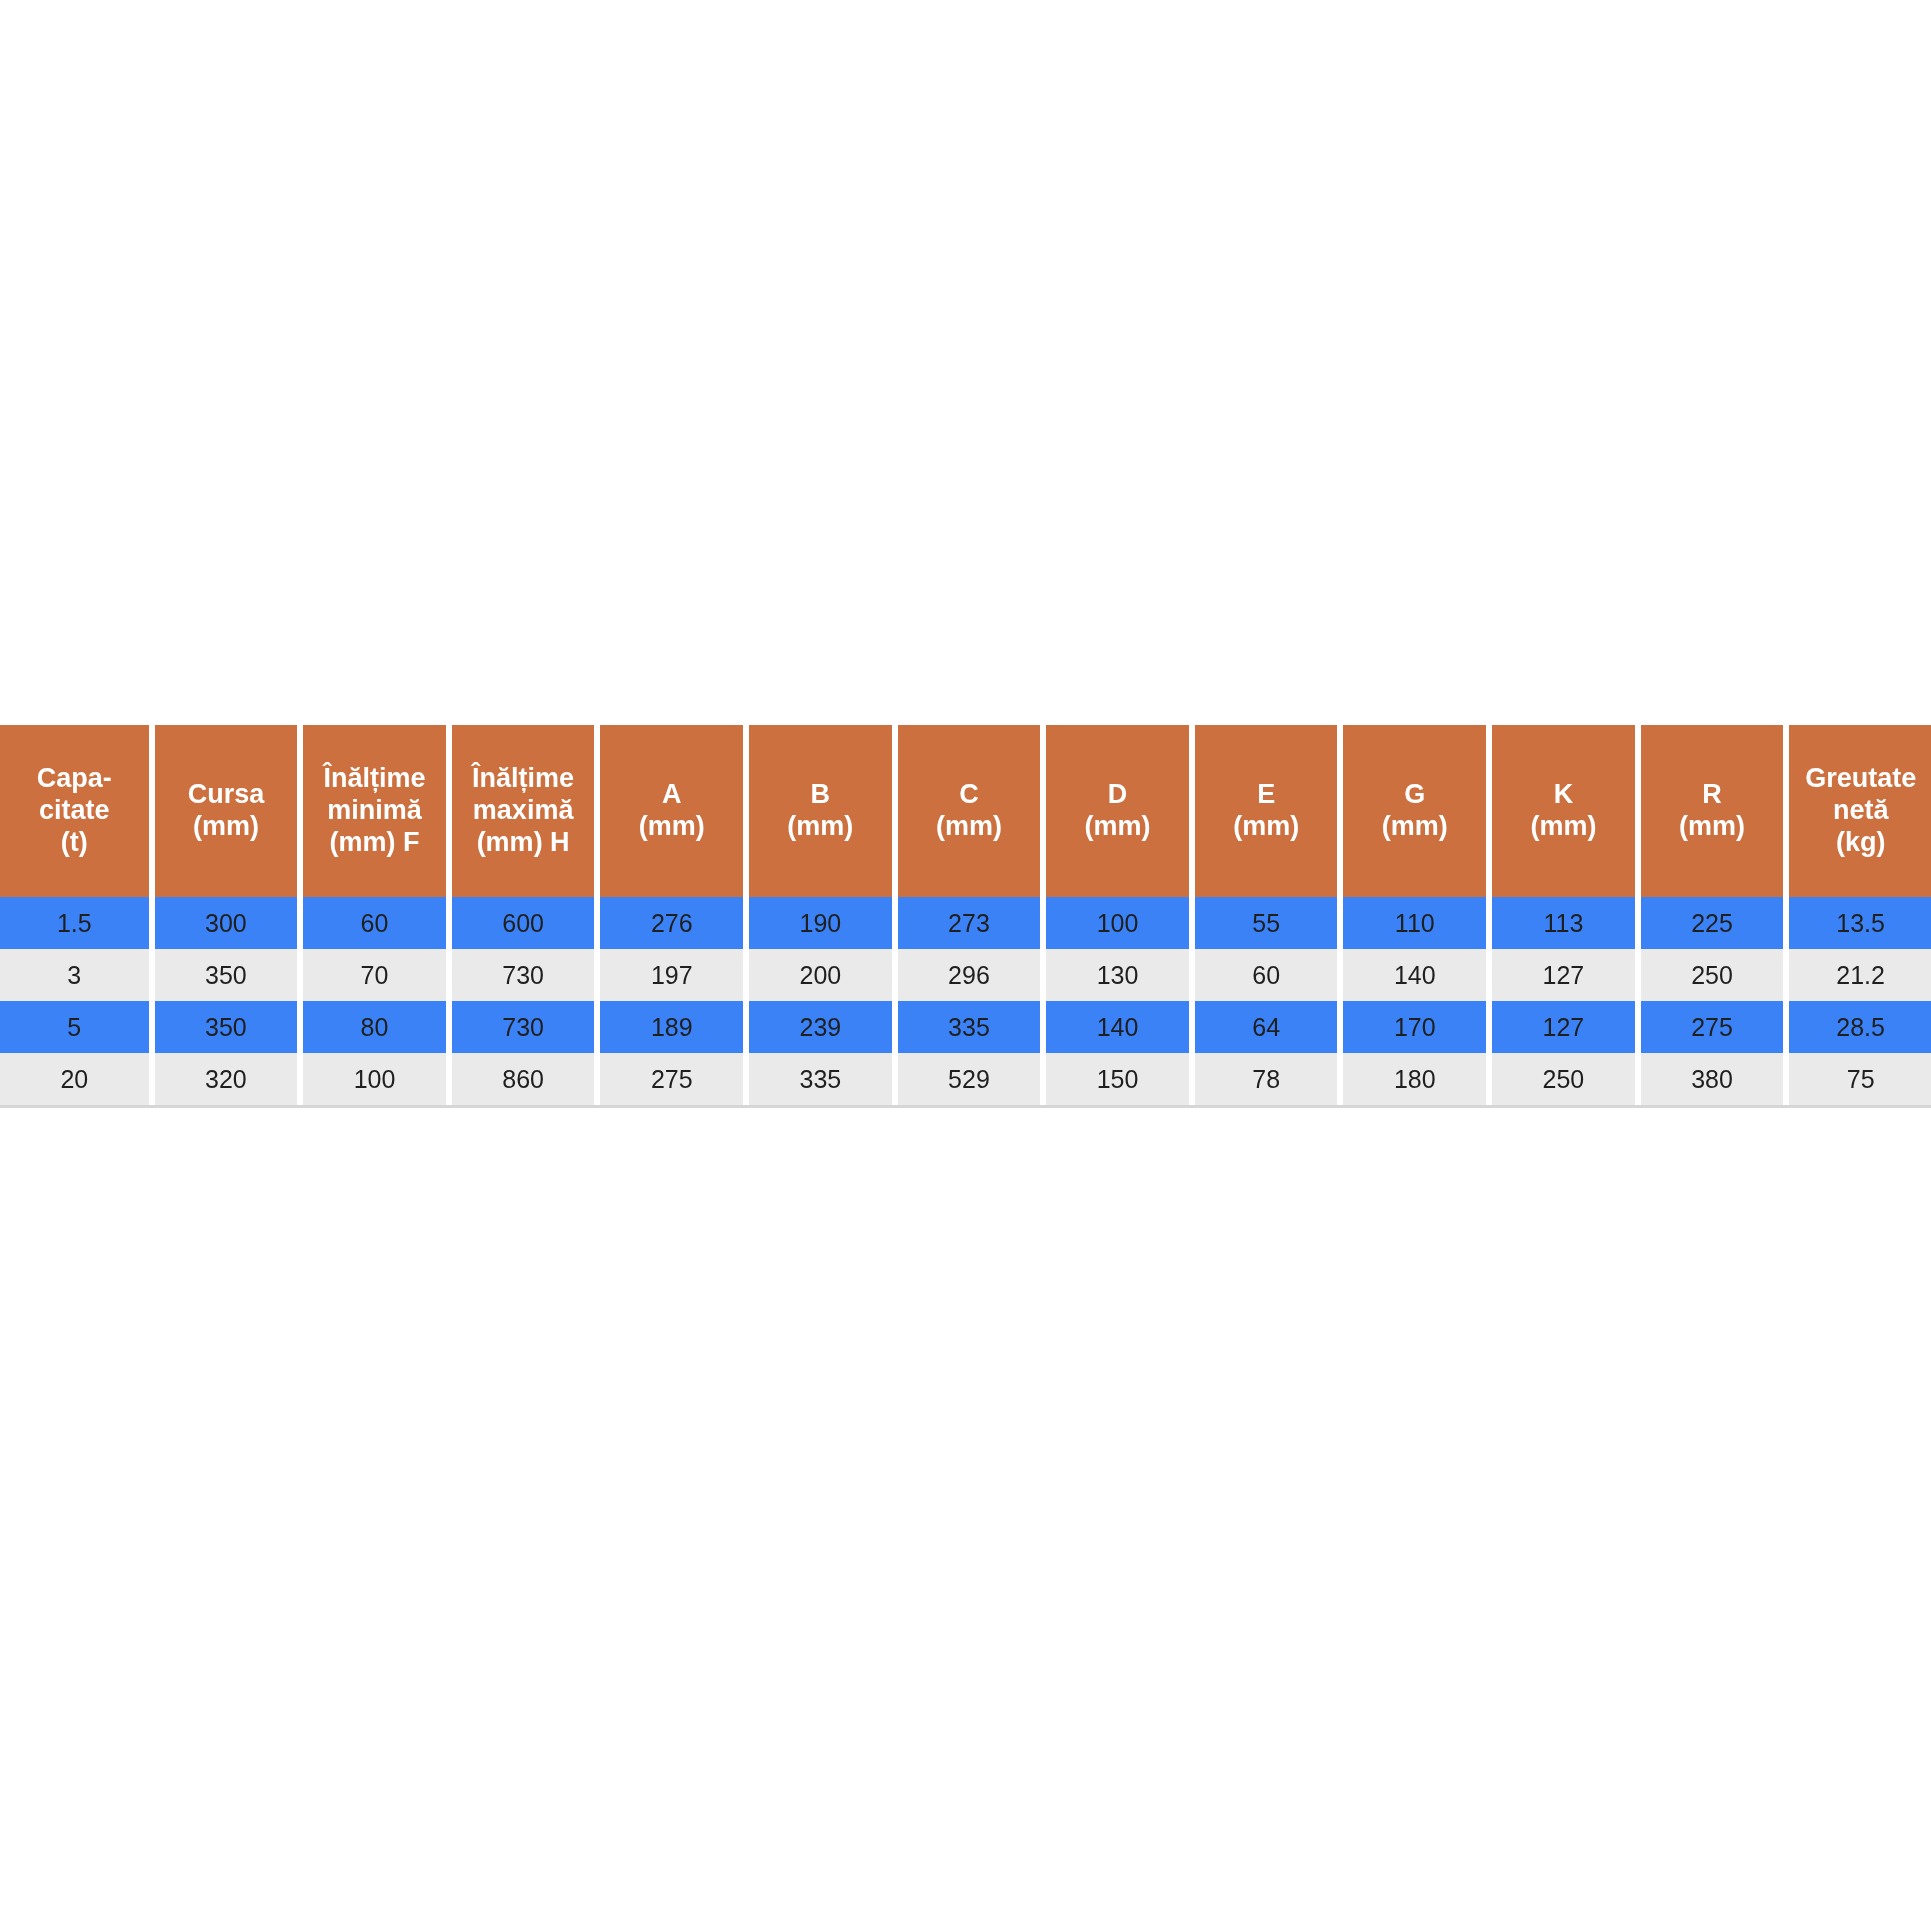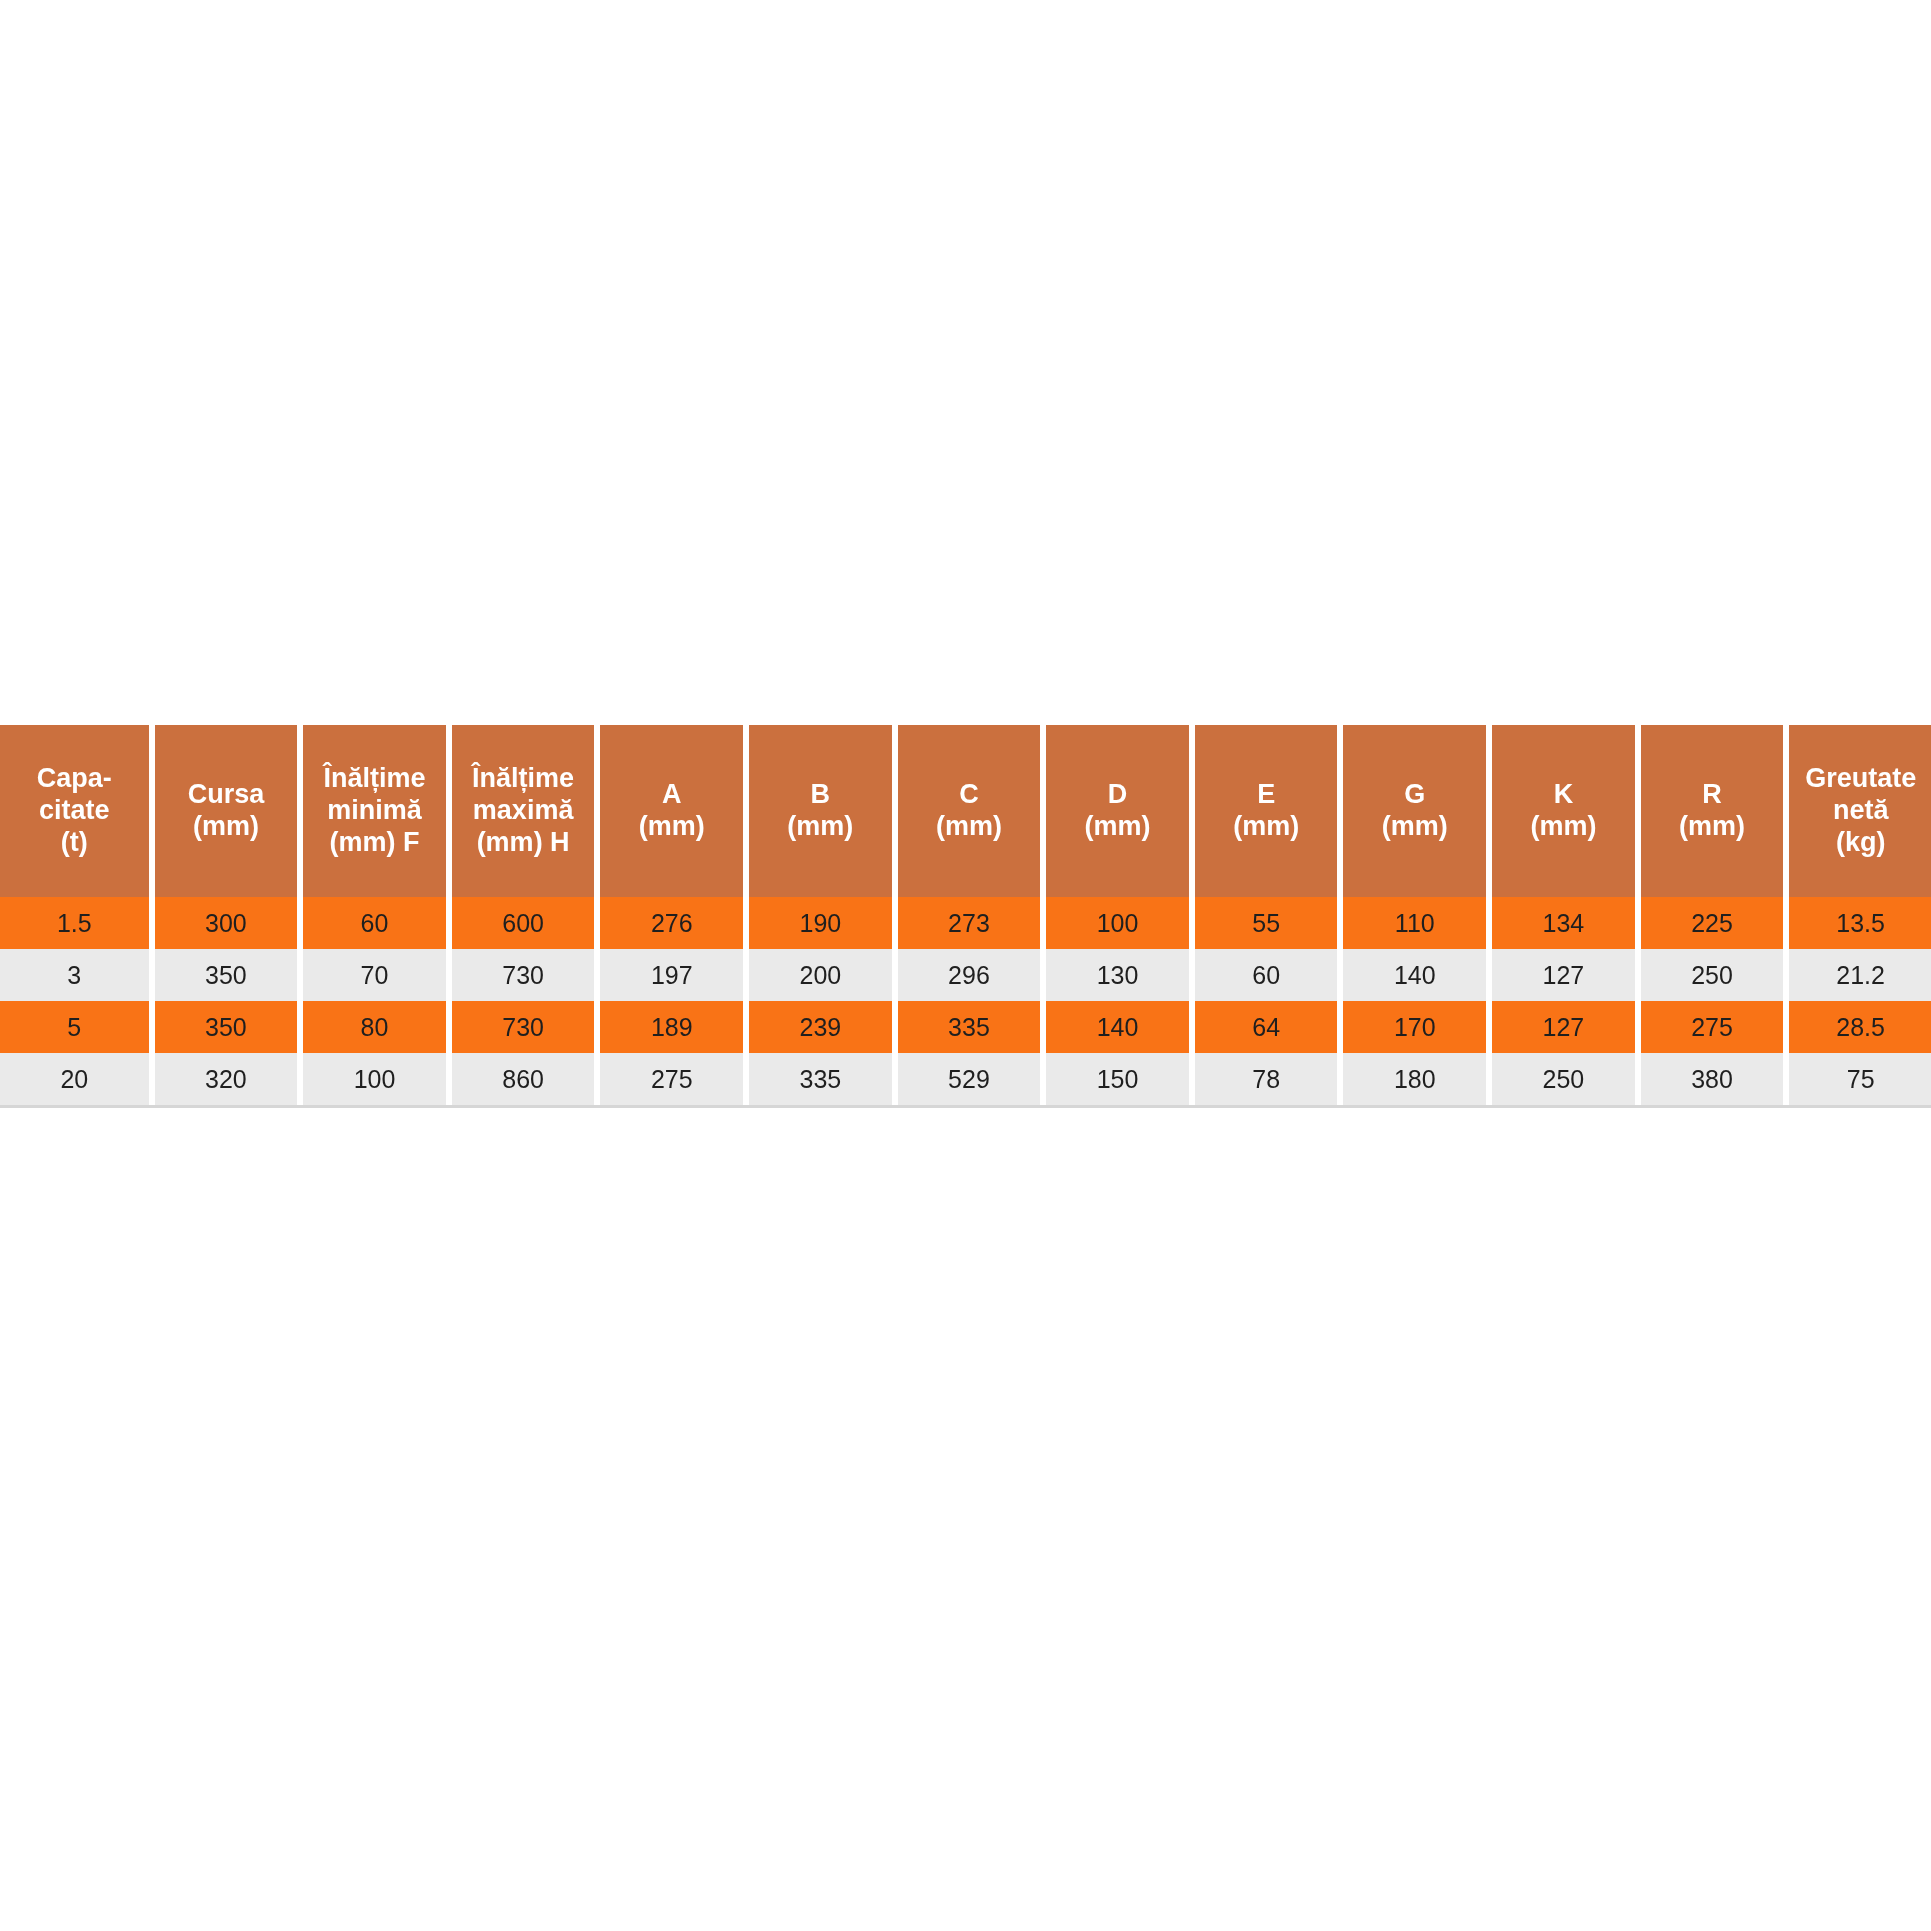--- a/index.html
+++ b/index.html
@@ -57,21 +57,21 @@
   }
   th.spec-head:first-child {
     border-left: 0;
   }
 
   
   tbody tr {
     height: 52px;
   }
   tbody tr.row-odd td {
-    background: #f97316;
+    background: #3b82f6;
   }
   tbody tr.row-even td {
     background: #EAEAEA;
   }
 
   td.spec-cell {
     color: #1f1f1f;
     font-size: 25px;
     font-weight: normal;
     text-align: center;
@@ -123,21 +123,21 @@
             <td class="spec-cell">1.5</td>
             <td class="spec-cell">300</td>
             <td class="spec-cell">60</td>
             <td class="spec-cell">600</td>
             <td class="spec-cell">276</td>
             <td class="spec-cell">190</td>
             <td class="spec-cell">273</td>
             <td class="spec-cell">100</td>
             <td class="spec-cell">55</td>
             <td class="spec-cell">110</td>
-            <td class="spec-cell">134</td>
+            <td class="spec-cell">113</td>
             <td class="spec-cell">225</td>
             <td class="spec-cell">13.5</td>
           </tr>
           <tr class="row-even">
             <td class="spec-cell">3</td>
             <td class="spec-cell">350</td>
             <td class="spec-cell">70</td>
             <td class="spec-cell">730</td>
             <td class="spec-cell">197</td>
             <td class="spec-cell">200</td>

